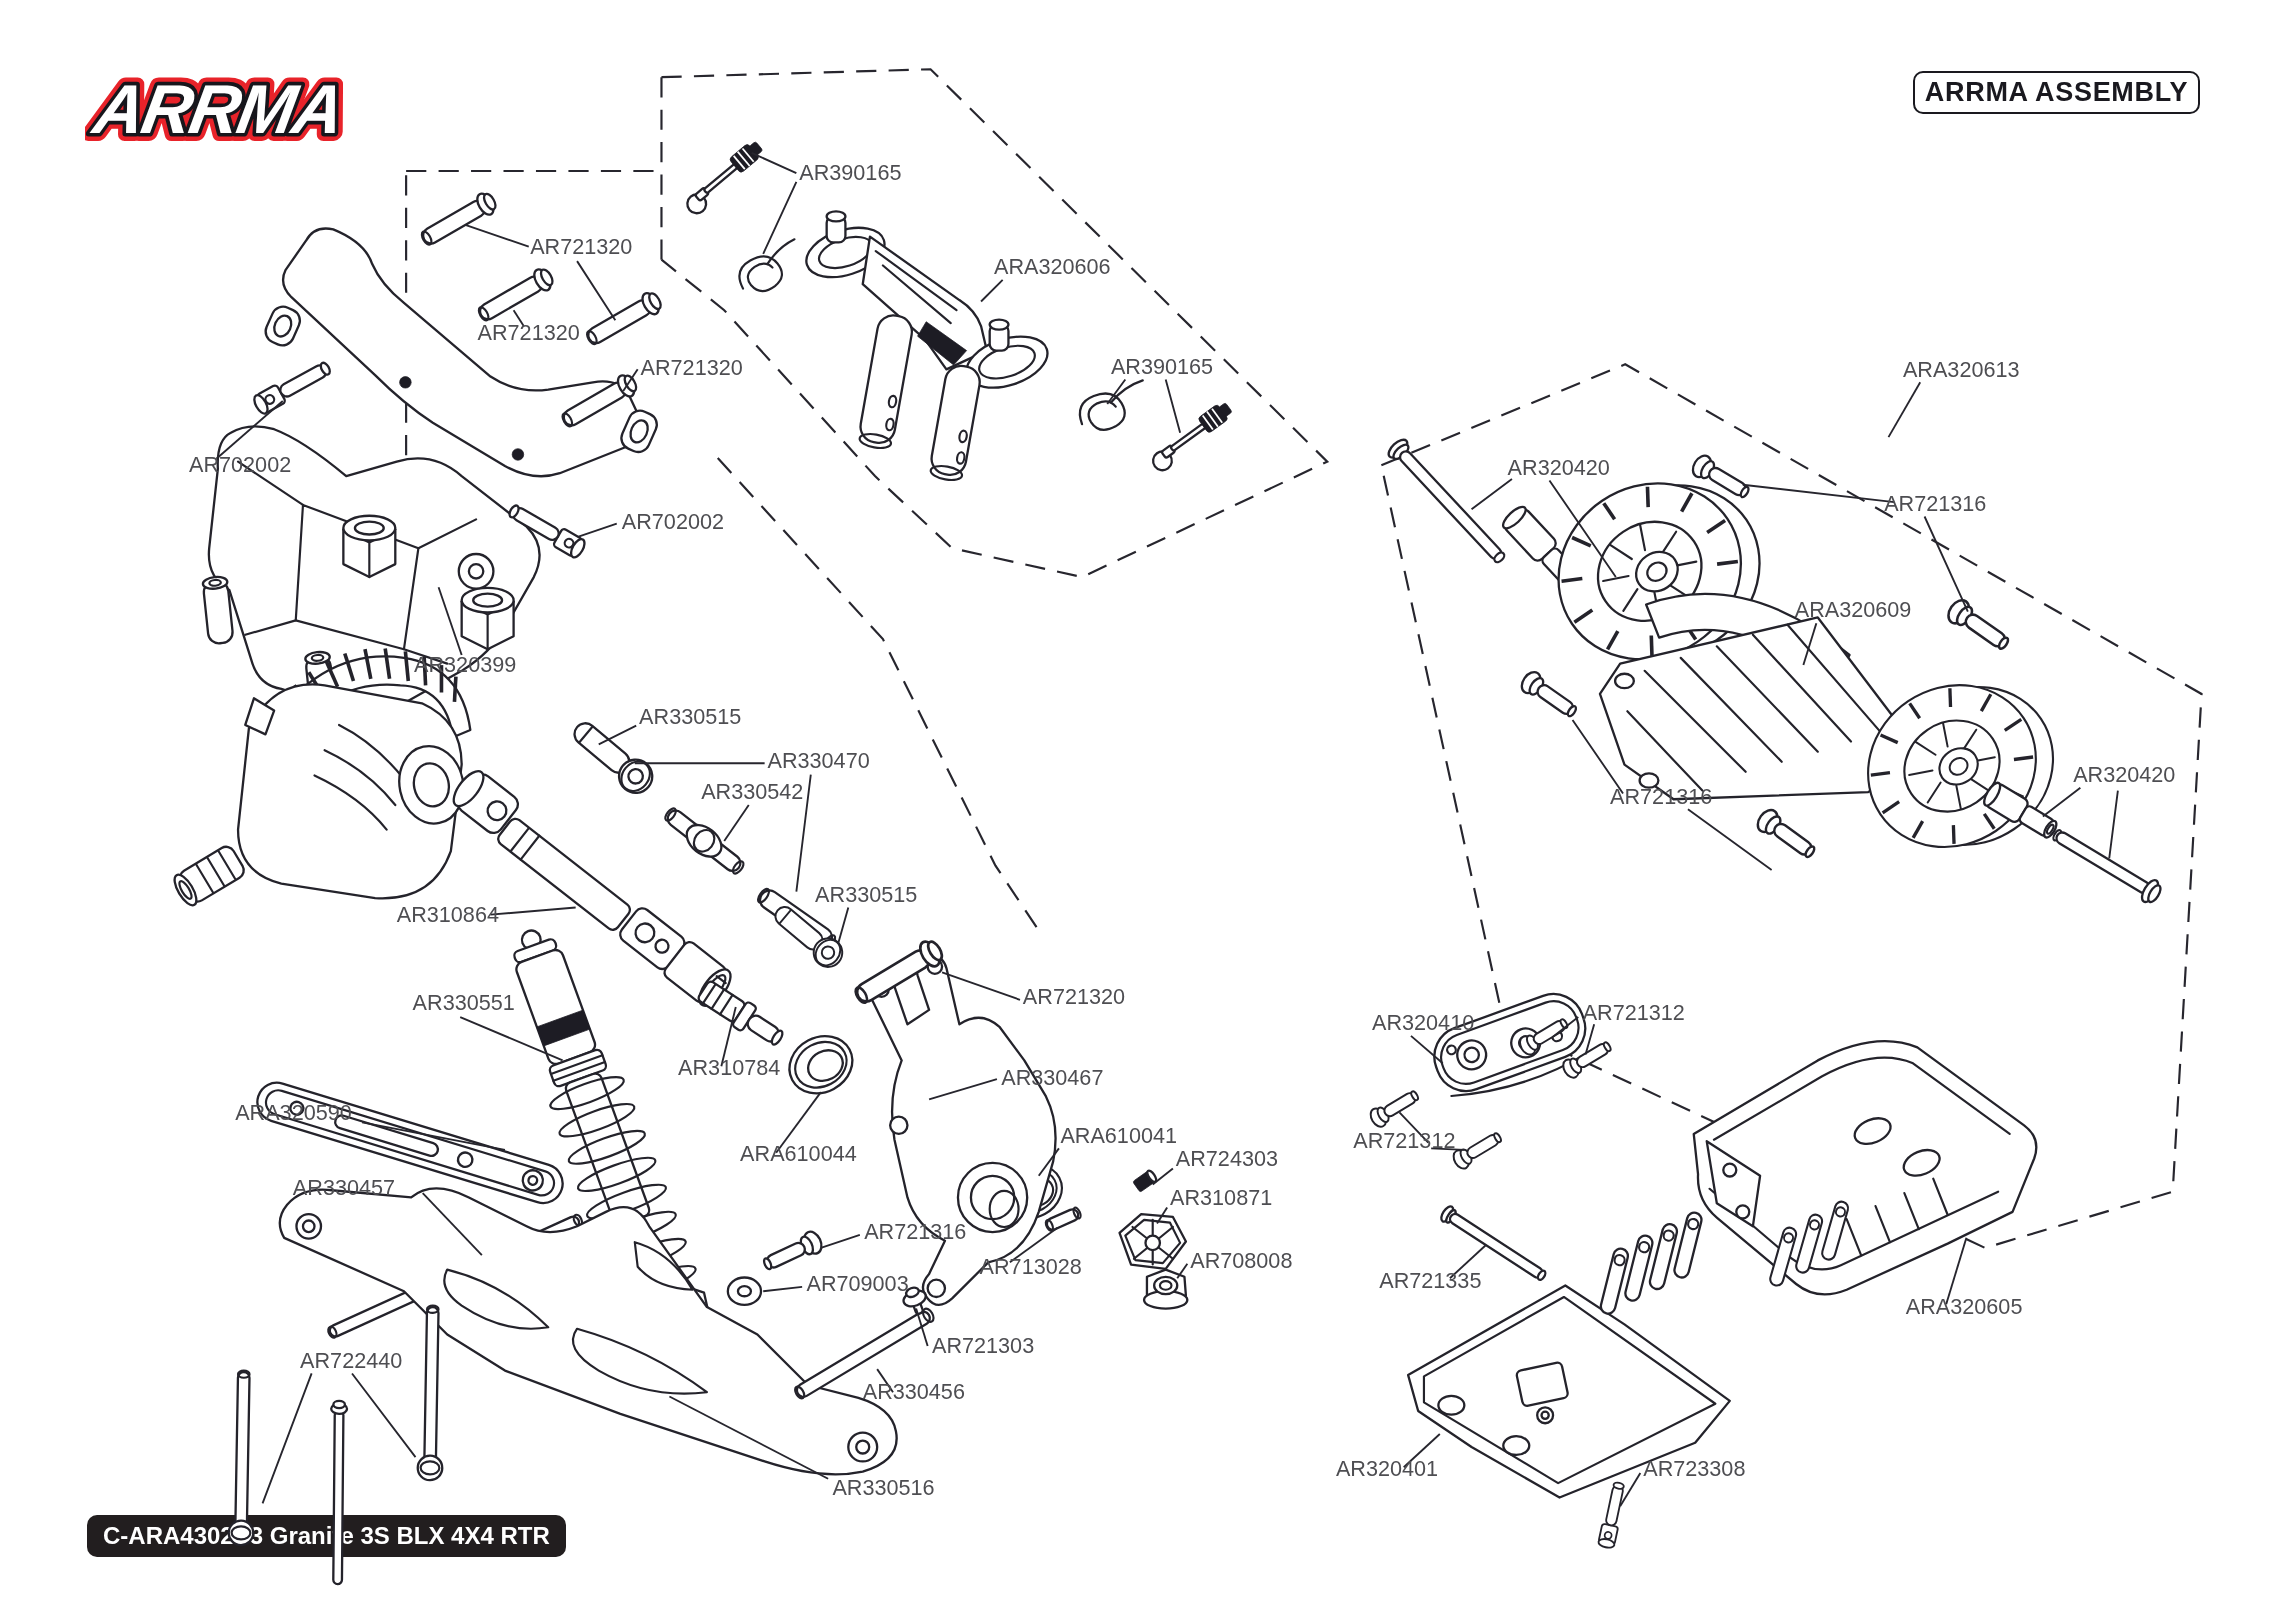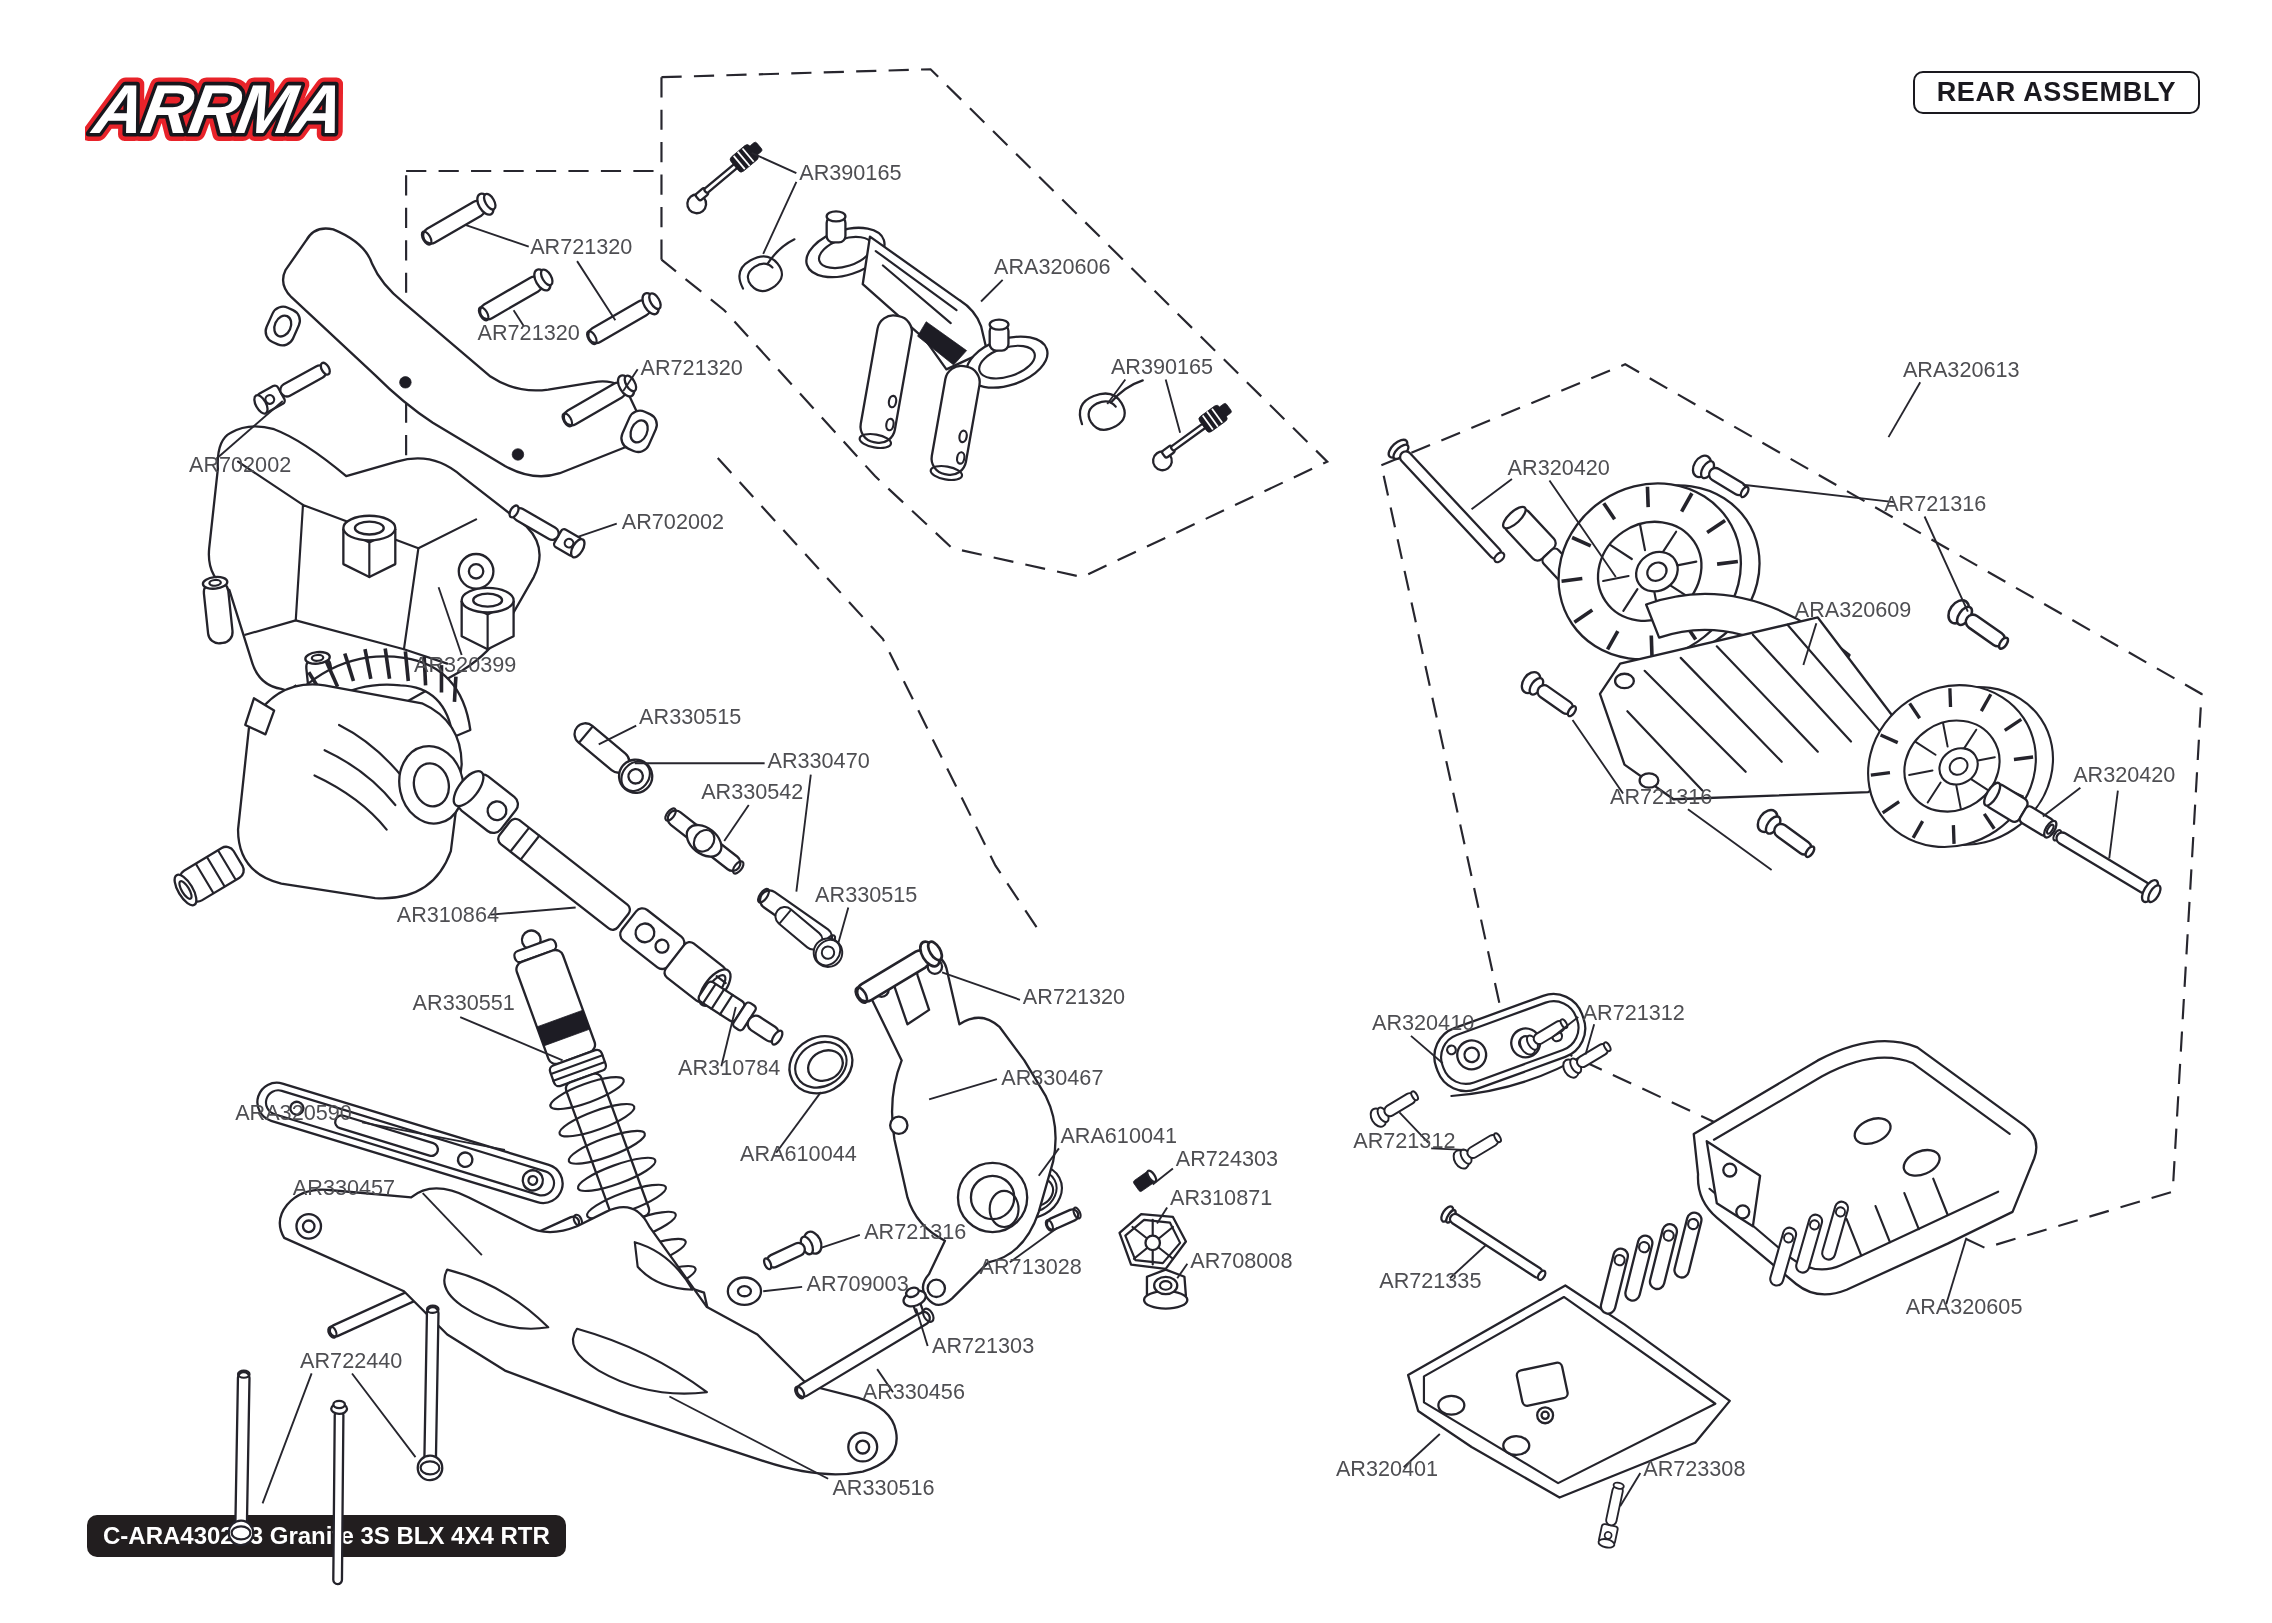--- a/index.html
+++ b/index.html
@@ -32,21 +32,21 @@
         fill:none;stroke:#e8232a;stroke-width:22;stroke-linejoin:round">ARRMA</text>
       <text x="0" y="0" style="font:italic 900 96px 'Liberation Sans',sans-serif;letter-spacing:-3px;
         fill:none;stroke:#17161c;stroke-width:10;stroke-linejoin:round">ARRMA</text>
       <text x="0" y="0" style="font:italic 900 96px 'Liberation Sans',sans-serif;letter-spacing:-3px;
         fill:#ffffff">ARRMA</text>
     </g>
   </svg>
 </div>
 
 <div class="title-box">
-  <span>REAR ASSEMBLY</span>
+  <span>ARRMA ASSEMBLY</span>
 </div>
 
 <div class="model-badge">
   <span>C-ARA4302V3 Granite 3S BLX 4X4 RTR</span>
 </div>
 
 <svg class="stage" viewBox="0 0 3151 2251">
 
 <defs>
   <g id="pin-a">

